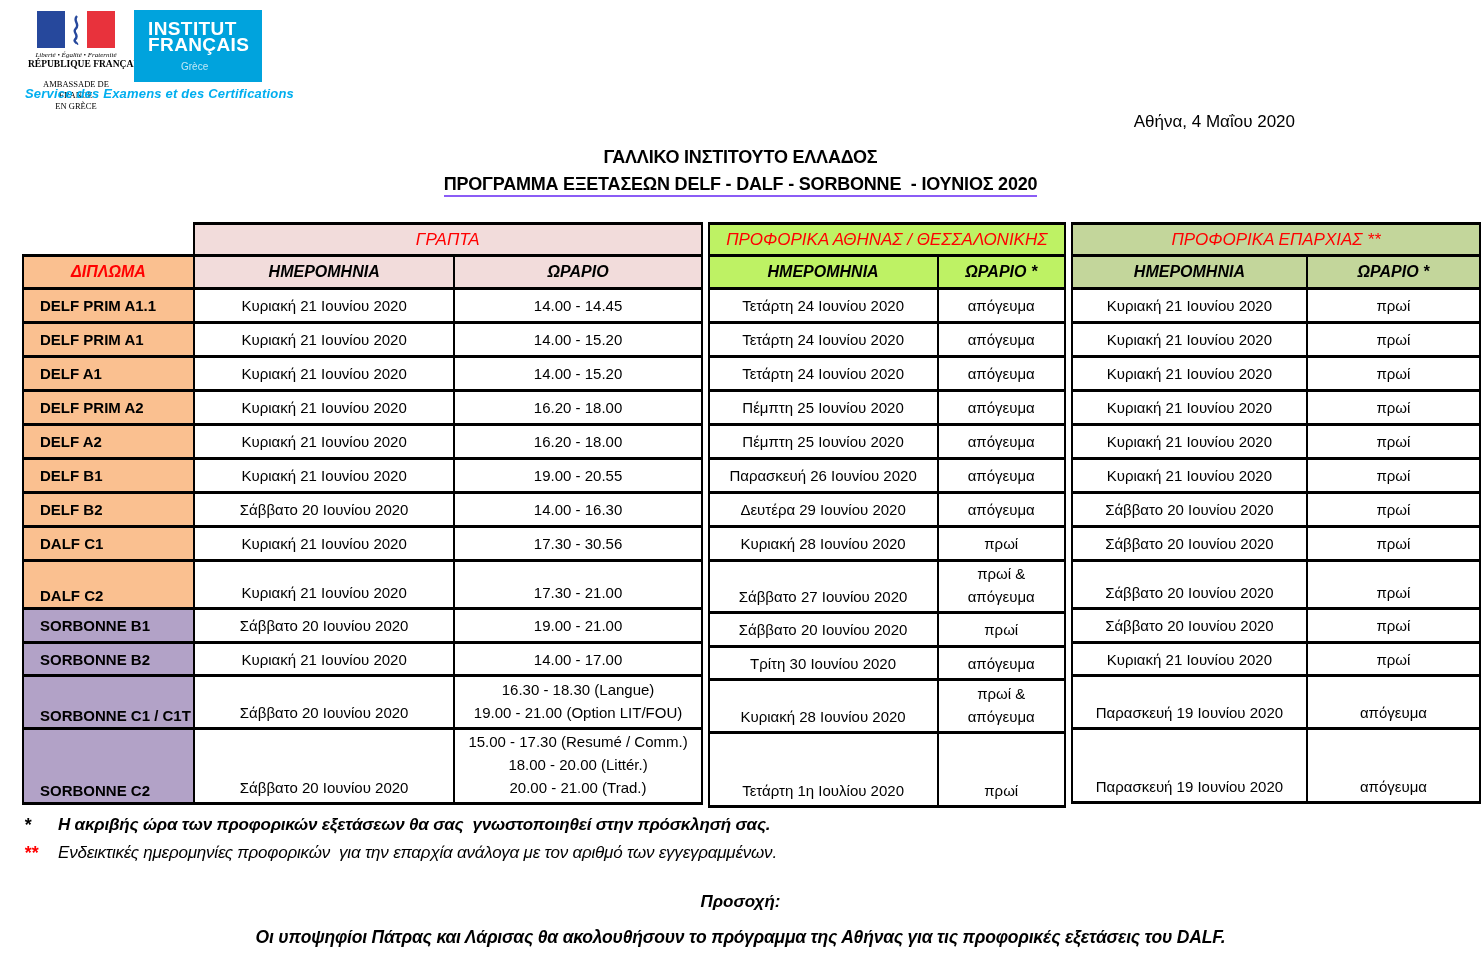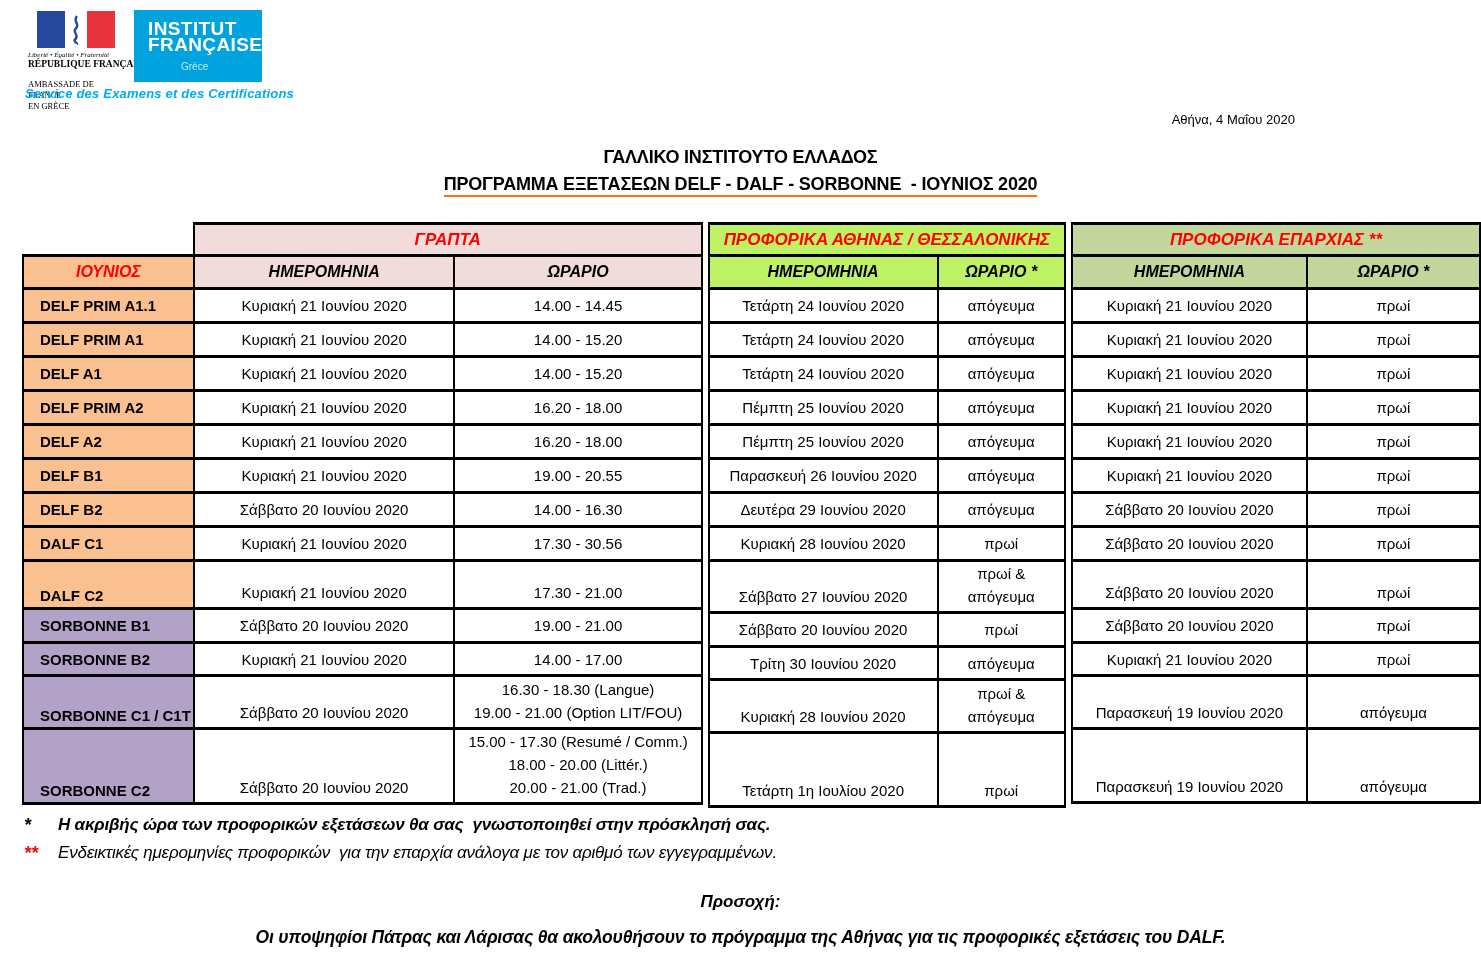--- a/index.html
+++ b/index.html
@@ -2,55 +2,55 @@
 <html lang="el"><head>
 <meta charset="utf-8">
 <style>
   html,body { margin:0; padding:0; }
   body {
     width:1481px; height:967px; background:#ffffff; position:relative;
     font-family:"Liberation Sans", sans-serif; color:#000; overflow:hidden;
   }
 
   
-  .rf-logo { position:absolute; left:28px; top:9px; width:96px; text-align:left; }
+  .rf-logo { position:absolute; left:28px; top:9px; width:96px; text-align:center; }
   .rf-flag { width:78px; height:37px; display:flex; margin:2px auto 3px auto; }
   .rf-blue { flex:1.05; background:#26489C; }
   .rf-white { flex:0.85; background:#ffffff; display:flex; align-items:center; justify-content:center; }
   .rf-red  { flex:1.05; background:#E8323C; }
   .rf-motto { font-family:"Liberation Serif", serif; font-style:italic; font-size:7px; white-space:nowrap; }
   .rf-name  { font-family:"Liberation Serif", serif; font-weight:bold; font-size:9.5px; white-space:nowrap; }
   .rf-embassy { margin-top:10px; font-family:"Liberation Serif", serif; font-size:8.5px; line-height:1.3; white-space:pre-line; }
 
   .if-logo { position:absolute; left:134px; top:10px; width:128px; height:72px;
     background:#00A3DD; color:#fff; box-sizing:border-box; padding:11px 0 0 14px; }
   .if-line { font-weight:bold; font-size:19px; line-height:16px; letter-spacing:0.4px; }
   .if-region { color:#BFE8F7; font-size:10px; margin-top:8px;margin-left:33px; }
 
   .service { position:absolute; left:25px; top:86px; font-size:13px; font-weight:bold;
     font-style:italic; color:#00AEEF; letter-spacing:0.2px; }
 
   
-  .date-line { position:absolute; top:112px; left:auto; right:186px; font-size:13px; }
+  .date-line { position:absolute; top:112px; left:auto; right:186px; font-size:17px; }
   .title1 { position:absolute; top:147px; left:0; width:100%; text-align:center;
     font-size:18px; font-weight:bold; letter-spacing:-0.2px; }
   .title2 { position:absolute; top:174px; left:0; width:100%; text-align:center;
     font-size:18px; font-weight:bold; letter-spacing:-0.2px; white-space:pre; }
-  .title2 span { border-bottom:2px solid #f97316; padding-bottom:1px; }
+  .title2 span { border-bottom:2px solid #8b5cf6; padding-bottom:1px; }
 
   
   .exam-table { position:absolute; left:22px; top:222px; display:flex; gap:5px; align-items:flex-start; }
   table { border-collapse:collapse; table-layout:fixed; }
   th, td { border:2px solid #000; border-top-width:3px; border-bottom-width:3px;
     padding:0 2px; box-sizing:border-box; }
   td.blank { border:none; background:#ffffff; }
 
   thead tr:nth-child(1) { height:32px; }
   thead tr:nth-child(2) { height:33px; }
-  .sec-title { color:#FF0000; font-style:italic; font-weight:bold; font-size:17px; text-align:center;margin-left:30px; }
+  .sec-title { color:#FF0000; font-style:italic; font-weight:normal; font-size:17px; text-align:center;margin-left:30px; }
   .sub-h { font-style:italic; font-weight:bold; font-size:16px; text-align:center; }
   .corner { color:#FF0000; font-style:italic; font-weight:bold; font-size:16px; text-align:center; }
   .pink   { background:#F2DCDB; }
   .green1 { background:#bef264; }
   .green2 { background:#C3D69B; }
   .orange { background:#FAC090; }
   .purple { background:#B2A2C7; }
 
   tbody tr { height:34px; }
   tbody tr:nth-child(9)  { height:48px; }
@@ -90,21 +90,21 @@
     <div class="rf-red"></div>
   </div>
   <div class="rf-motto">Liberté • Égalité • Fraternité</div>
   <div class="rf-name">RÉPUBLIQUE FRANÇAISE</div>
   <div class="rf-embassy">AMBASSADE DE FRANCE
 EN GRÈCE</div>
 </div>
 
 <div class="if-logo">
   <div class="if-line">INSTITUT</div>
-  <div class="if-line">FRANÇAISE</div>
+  <div class="if-line">FRANÇAIS</div>
   <div class="if-region">Grèce</div>
 </div>
 
 <div class="service">Service des Examens et des Certifications</div>
 
 <div class="date-line">Αθήνα, 4 Μαΐου 2020</div>
 <div class="title1">ΓΑΛΛΙΚΟ ΙΝΣΤΙΤΟΥΤΟ ΕΛΛΑΔΟΣ</div>
 <div class="title2"><span>ΠΡΟΓΡΑΜΜΑ ΕΞΕΤΑΣΕΩΝ DELF - DALF - SORBONNE  - ΙΟΥΝΙΟΣ 2020</span></div>
 
 <div class="exam-table">
@@ -114,21 +114,21 @@
         <col style="width:161px">
         <col style="width:262px">
         <col style="width:249px">
       </colgroup>
     <thead>
       <tr>
         <td class="blank"></td>
         <td colspan="2" class="pink sec-title">ΓΡΑΠΤΑ</td>
       </tr>
       <tr>
-        <th class="corner orange">ΙΟΥΝΙΟΣ</th>
+        <th class="corner orange">ΔΙΠΛΩΜΑ</th>
         <td class="pink sub-h">ΗΜΕΡΟΜΗΝΙΑ</td>
         <td class="pink sub-h">ΩΡΑΡΙΟ</td>
       </tr>
     </thead>
     <tbody>
         <tr>
           <th class="orange">DELF PRIM A1.1</th>
           <td>Κυριακή 21 Ιουνίου 2020</td>
           <td>14.00 - 14.45</td>
         </tr>

